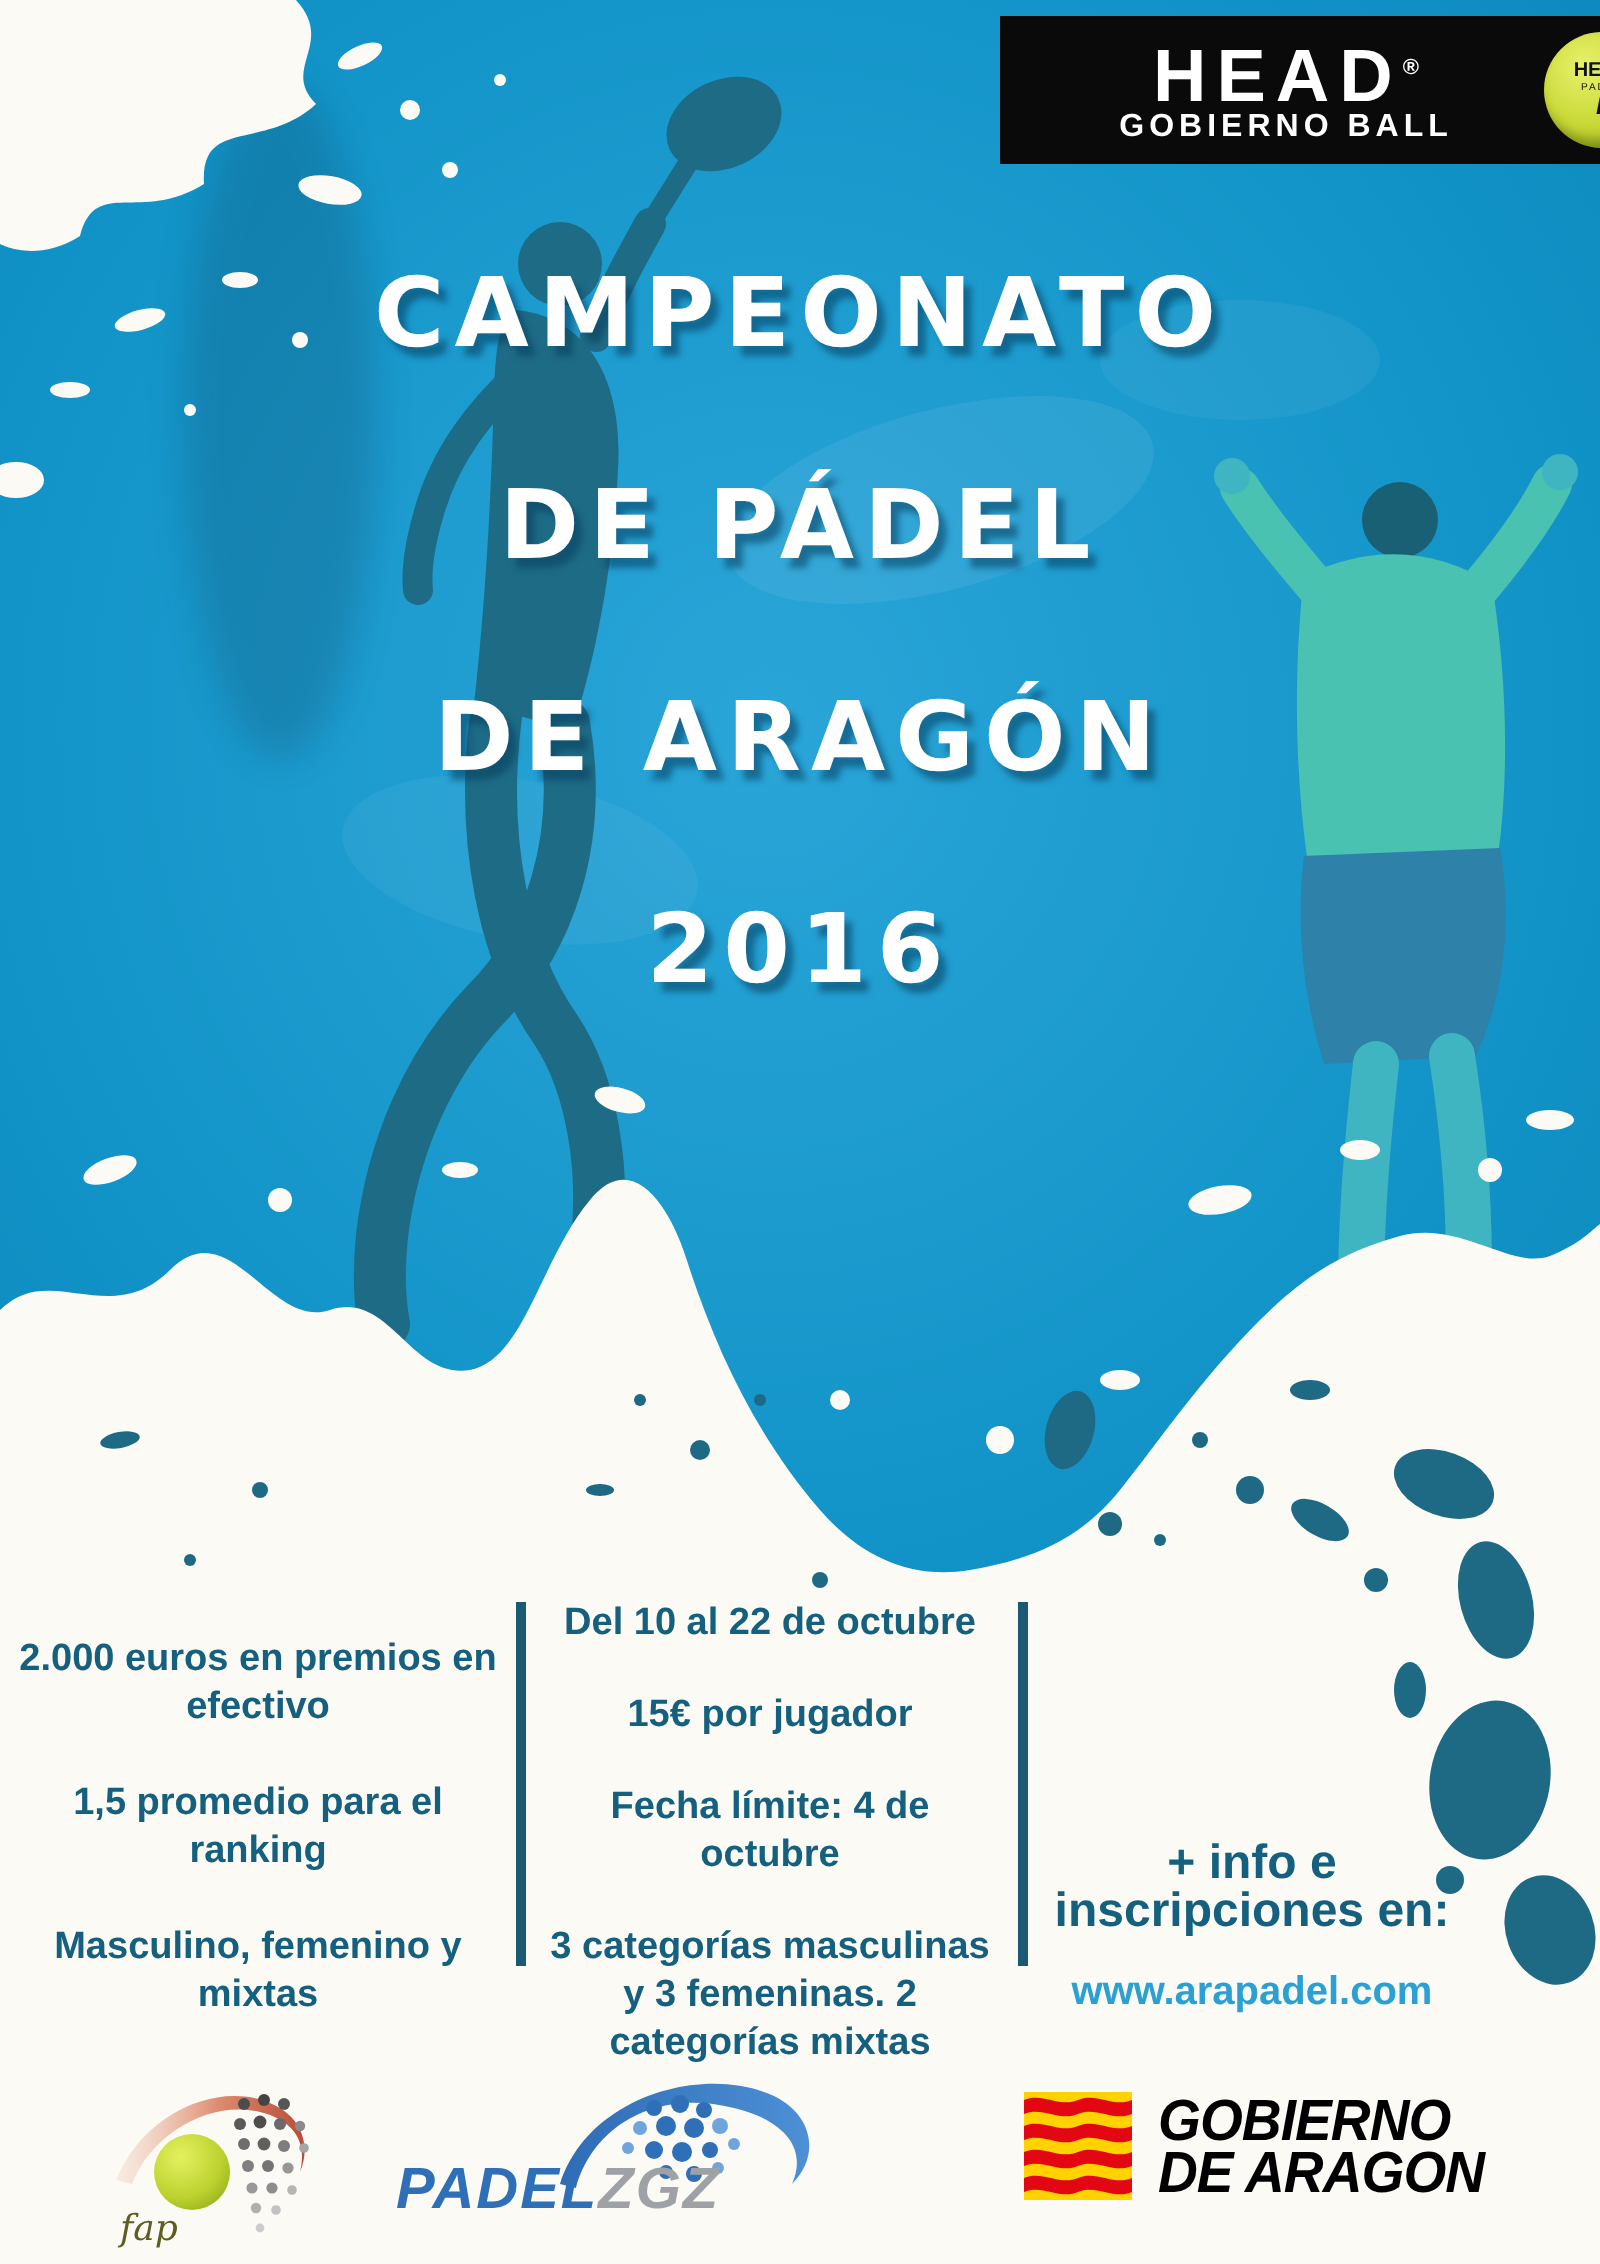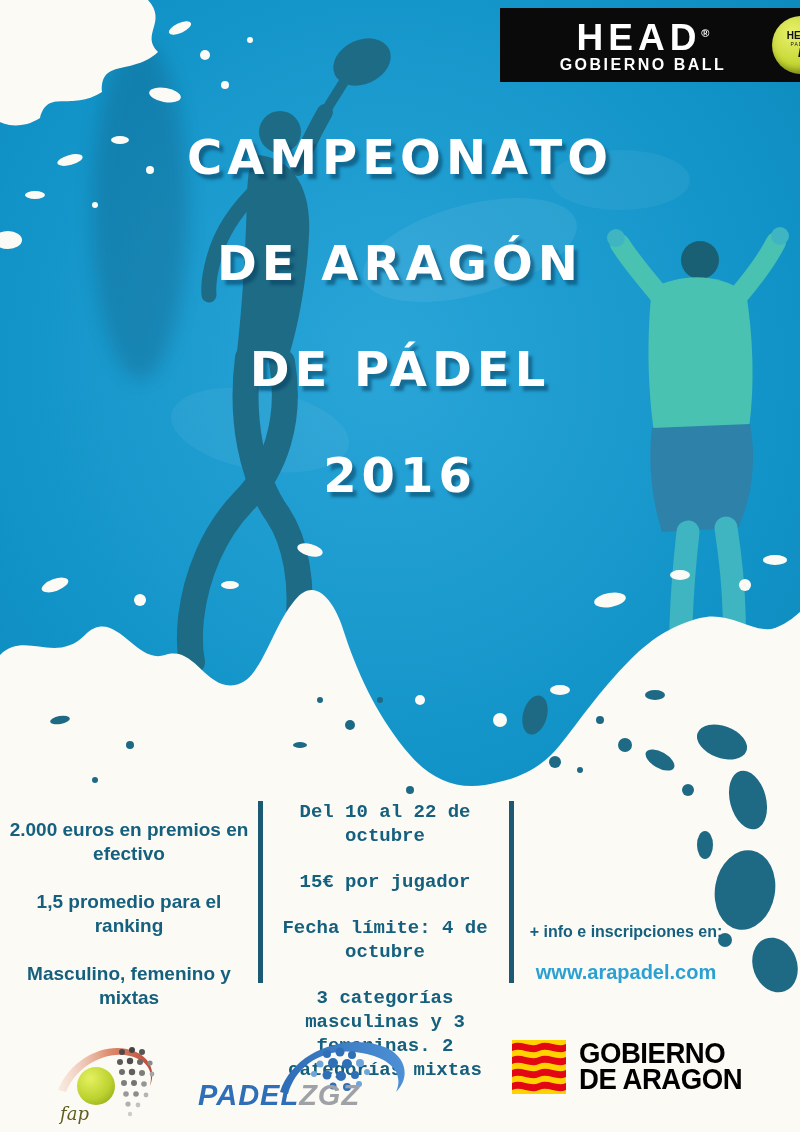--- a/index.html
+++ b/index.html
@@ -29,35 +29,35 @@
   
   .title-block{position:absolute;top:104px;left:0;width:800px;text-align:center;}
   .title-line{height:106px;line-height:106px;font-weight:bold;font-size:48px;color:#fff;
     letter-spacing:5px;font-family:"DejaVu Sans",sans-serif;
     text-shadow:4px 5px 3px rgba(8,62,92,.55);}
 
   
   .info{color:#15607e;font-weight:bold;text-align:center;position:absolute;}
   .info p{margin:0 0 24px 0;font-size:19px;line-height:24px;}
   .col1{left:8px;top:818px;width:242px;}
-  .col2{left:268px;top:800px;width:234px;font-family:Liberation Mono, monospace;}
+  .col2{left:268px;top:800px;width:234px;}
   .col2 p{margin-bottom:22px;}
   .col3{left:515px;top:920px;width:222px;}
-  .col3 .lbl{margin-bottom:2px;font-size:16px;}
+  .col3 .lbl{margin-bottom:2px;font-size:24px;}
   .col3 .url{color:#2ba0d2;font-size:20px;margin:16px;}
   .divider{position:absolute;width:5px;height:182px;top:801px;background:#1b5a72;}
   .div1{left:258px;} .div2{left:509px;}
 
   
   .fap-logo{position:absolute;left:52px;top:1030px;width:120px;height:96px;}
   .zgz-logo{position:absolute;left:198px;top:1030px;width:210px;height:84px;}
   .zgz-text{position:absolute;left:0;bottom:2px;font-weight:bold;font-style:italic;
     font-size:29px;letter-spacing:1px;white-space:nowrap;}
   .zgz-padel{color:#2e6fb8;} .zgz-zgz{color:#9ea2a6;text-align:center;}
-  .gob-logo{position:absolute;left:512px;top:1040px;width:280px;height:60px;display:flex;align-items:flex-start;}
+  .gob-logo{position:absolute;left:512px;top:1040px;width:280px;height:60px;display:flex;align-items:flex-end;font-style:italic;}
   .gob-text{margin-left:13px;color:#000;font-weight:bold;font-size:29px;line-height:26px;
     letter-spacing:-0.5px;transform:scaleX(.95);transform-origin:left;white-space:nowrap;}
 </style>
 </head>
 <body>
 
 <div class="poster">
 
   <svg class="bg-art" viewBox="0 0 800 1132" xmlns="http://www.w3.org/2000/svg">
     <defs>
@@ -159,22 +159,22 @@
     </div>
     <div class="head-ball">
       <span class="hb1">HEAD</span>
       <span class="hb2">PADEL</span>
       <span class="hb3">PRO</span>
     </div>
   </div>
 
   <div class="title-block">
     <div class="title-line">CAMPEONATO</div>
+    <div class="title-line">DE PÁDEL</div>
     <div class="title-line">DE ARAGÓN</div>
-    <div class="title-line">DE PÁDEL</div>
     <div class="title-line">2016</div>
   </div>
 
   <div class="info col1">
     <p>2.000 euros en premios en efectivo</p>
     <p>1,5 promedio para el ranking</p>
     <p>Masculino, femenino y mixtas</p>
   </div>
 
   <div class="divider div1"></div>

